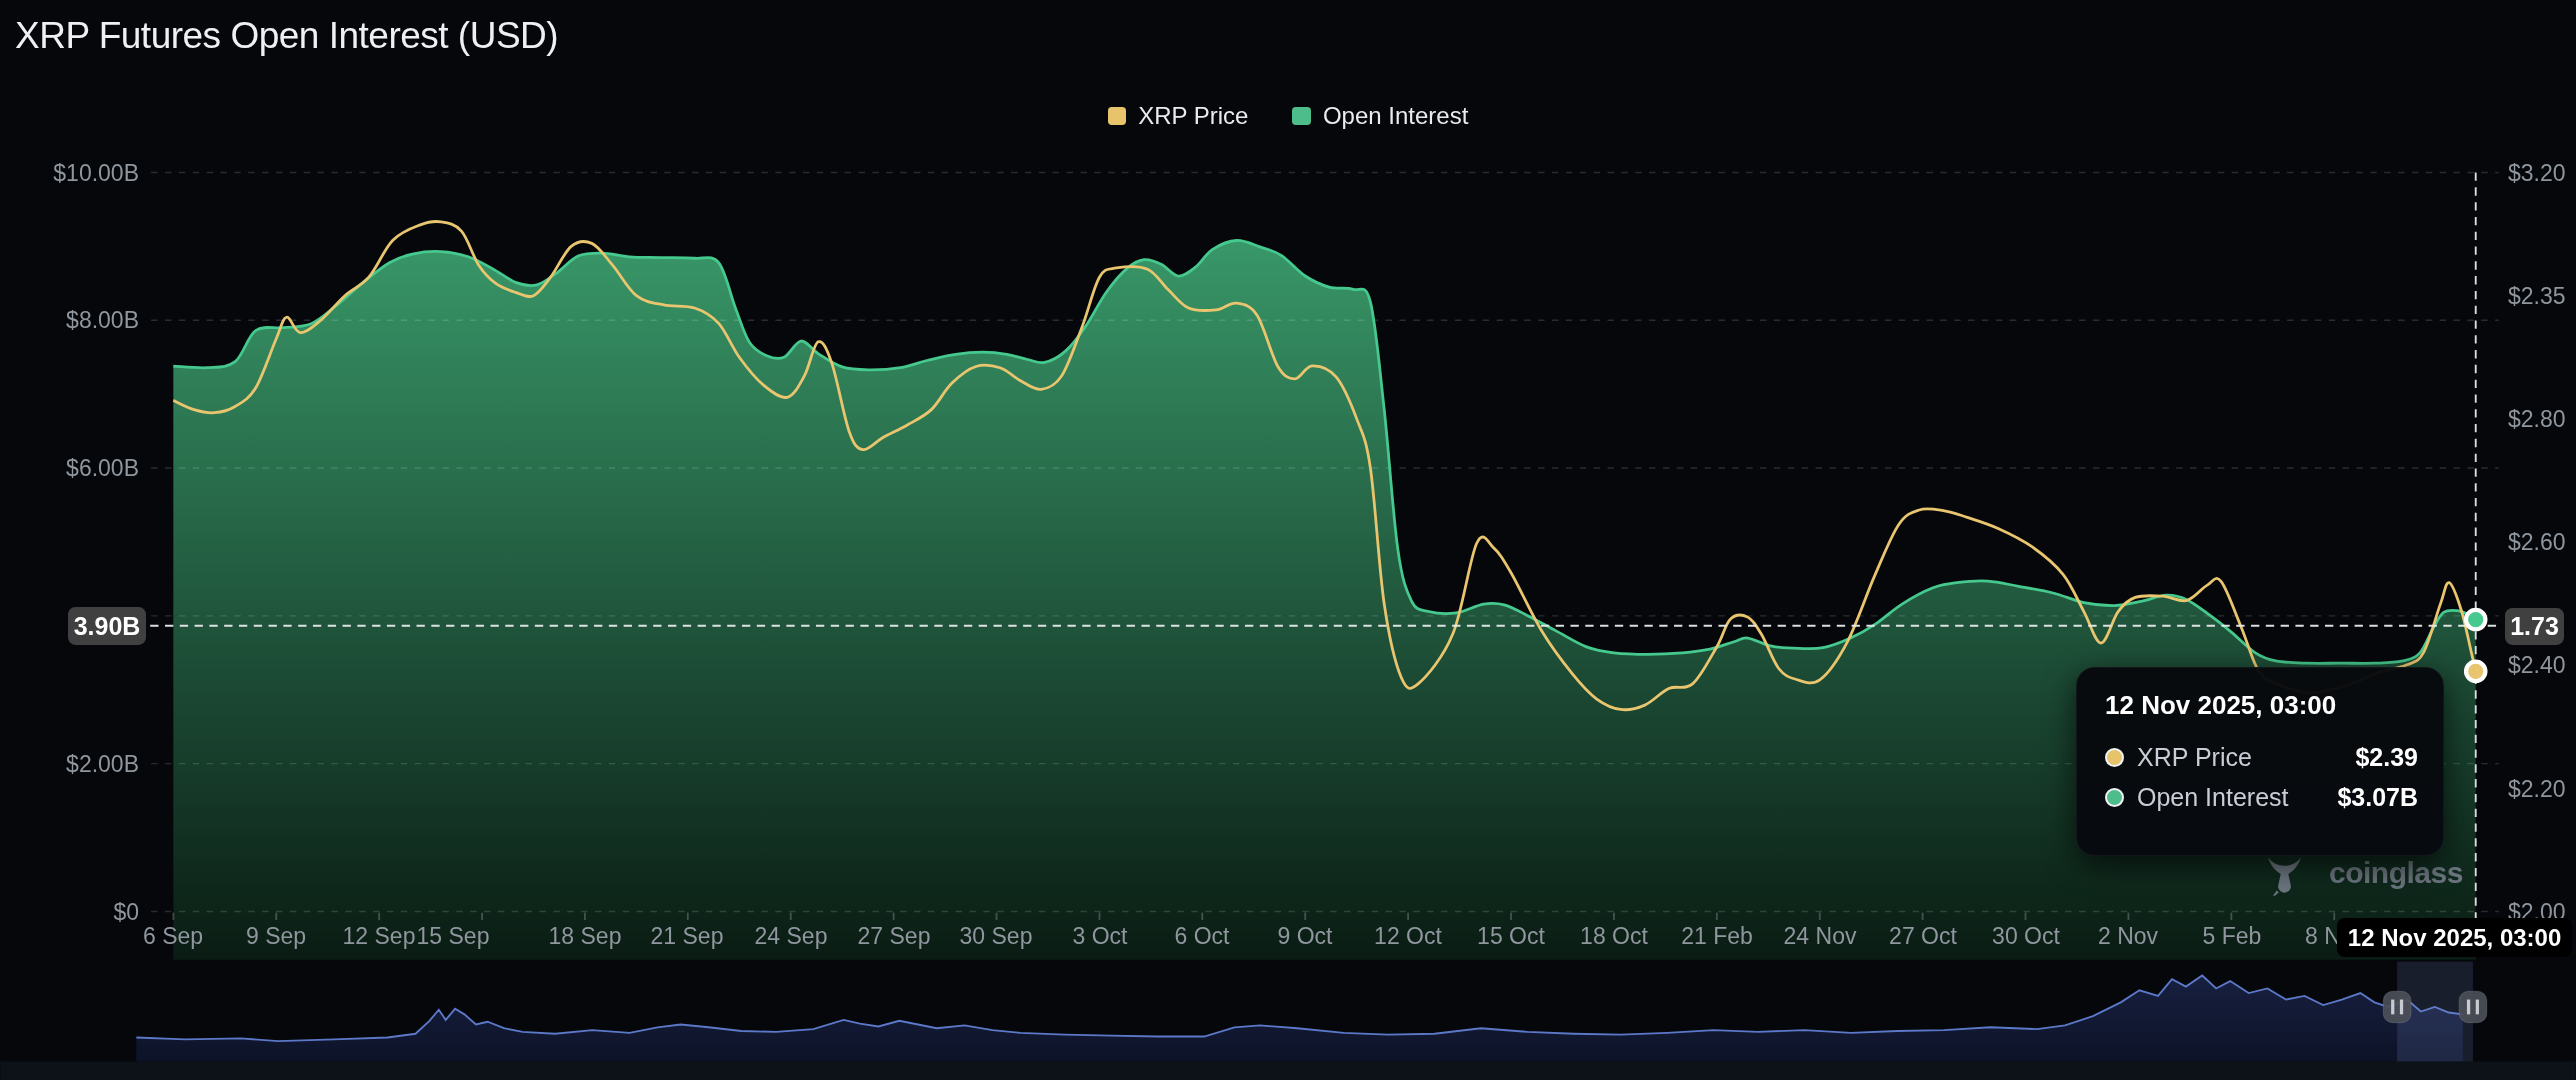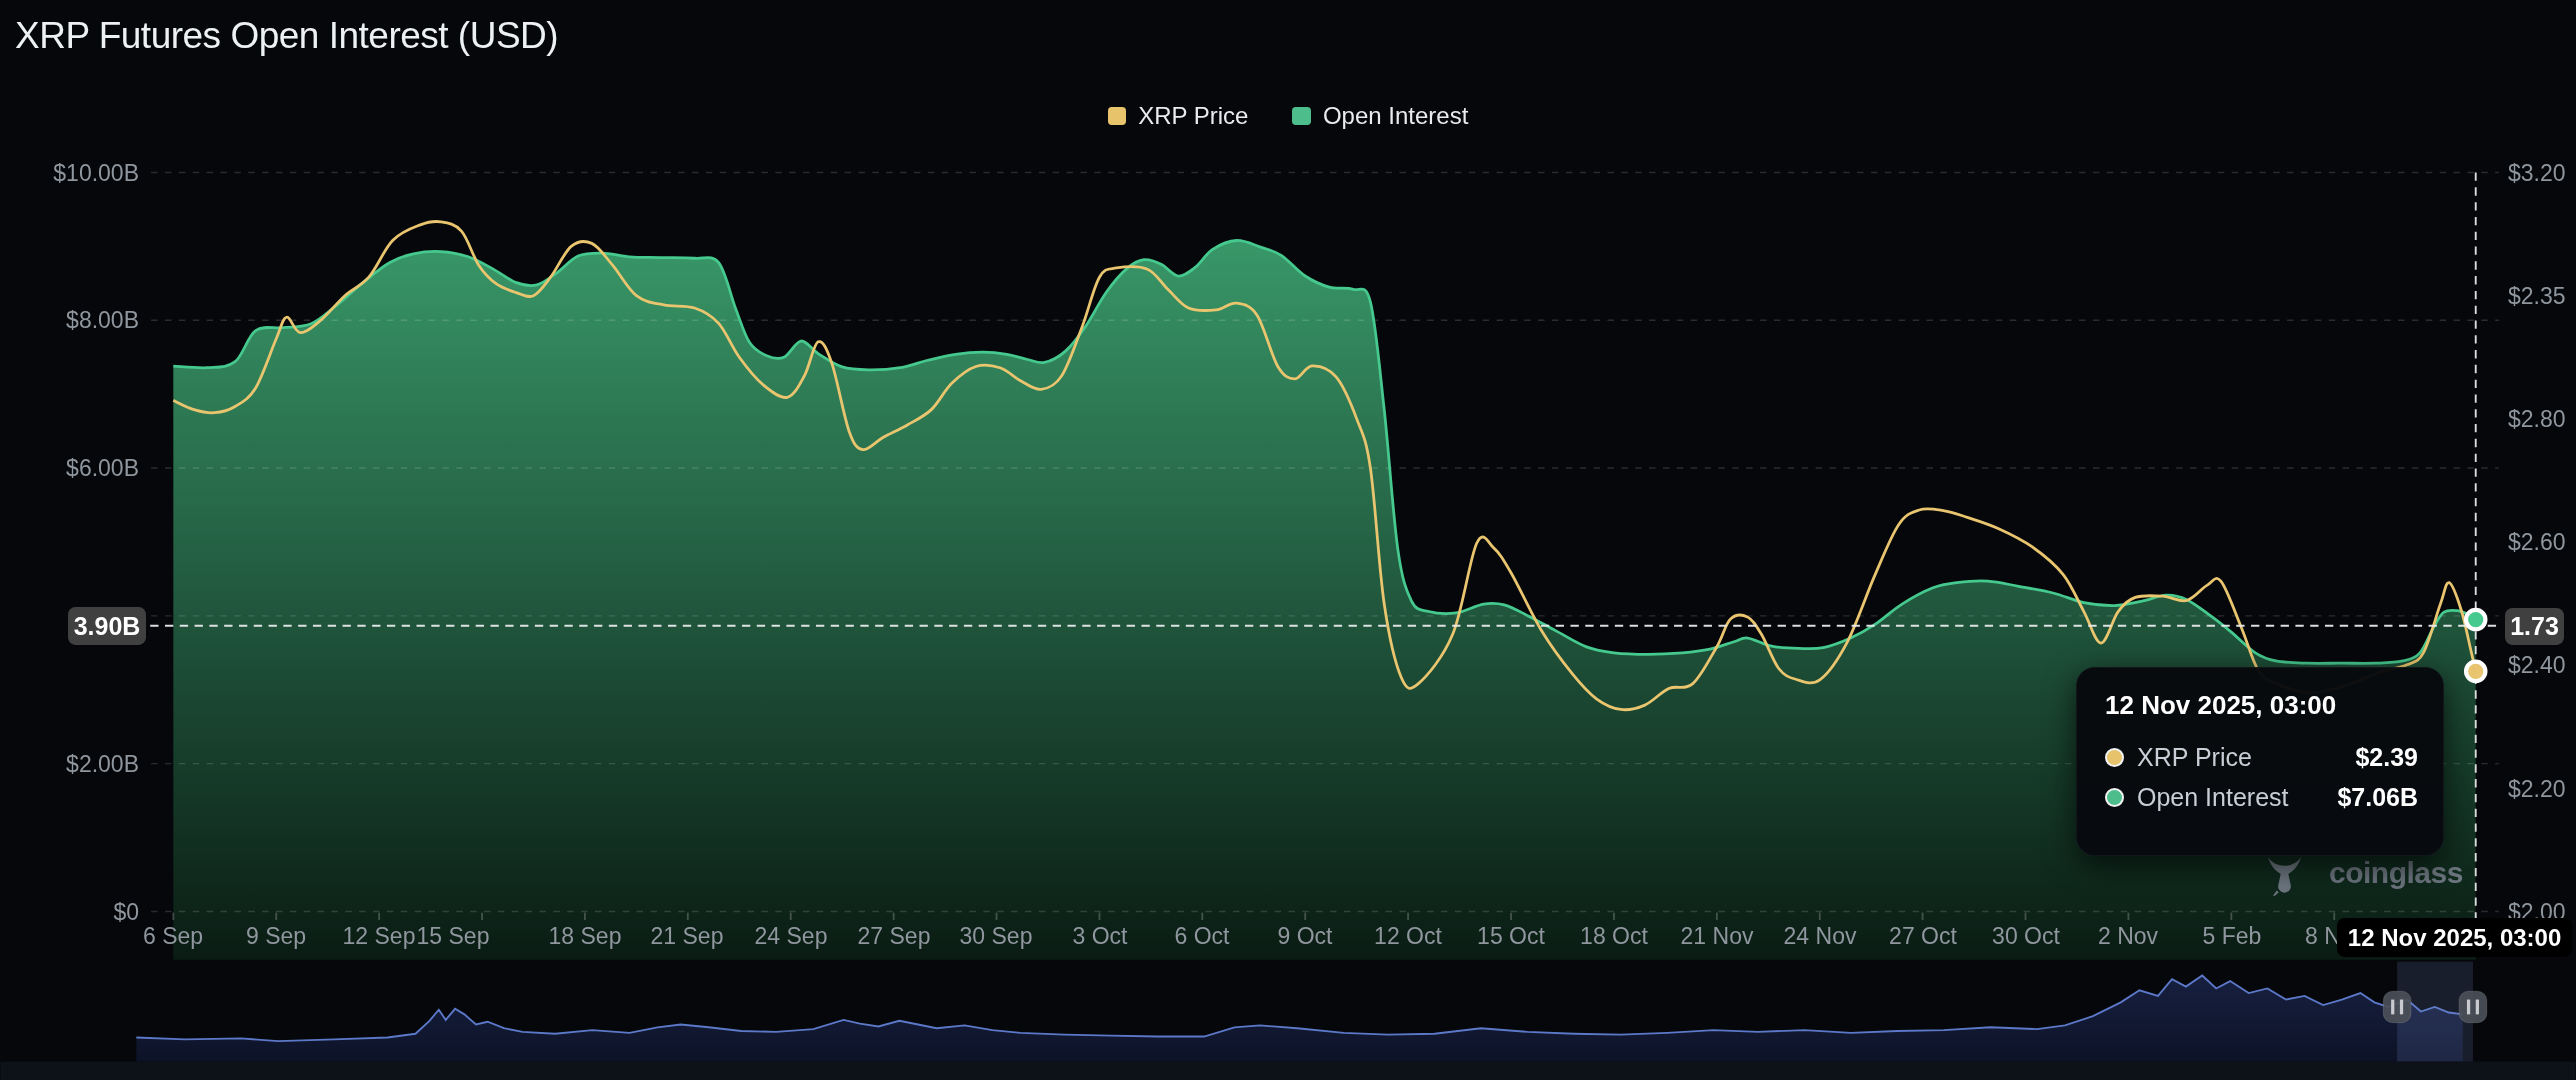--- a/index.html
+++ b/index.html
@@ -149,21 +149,21 @@
     <span class="xaxis-label" style="left: 687px;">21 Sep</span>
     <span class="xaxis-label" style="left: 791px;">24 Sep</span>
     <span class="xaxis-label" style="left: 894px;">27 Sep</span>
     <span class="xaxis-label" style="left: 996px;">30 Sep</span>
     <span class="xaxis-label" style="left: 1100px;">3 Oct</span>
     <span class="xaxis-label" style="left: 1202px;">6 Oct</span>
     <span class="xaxis-label" style="left: 1305px;">9 Oct</span>
     <span class="xaxis-label" style="left: 1408px;">12 Oct</span>
     <span class="xaxis-label" style="left: 1511px;">15 Oct</span>
     <span class="xaxis-label" style="left: 1614px;">18 Oct</span>
-    <span class="xaxis-label" style="left: 1717px;">21 Nov</span>
+    <span class="xaxis-label" style="left: 1717px;">21 Feb</span>
     <span class="xaxis-label" style="left: 1820px;">24 Nov</span>
     <span class="xaxis-label" style="left: 1923px;">27 Oct</span>
     <span class="xaxis-label" style="left: 2026px;">30 Oct</span>
     <span class="xaxis-label" style="left: 2128px;">2 Nov</span>
     <span class="xaxis-label" style="left: 2232px;">5 Feb</span>
     <span class="xaxis-label" style="left: 2335px;">8 Nov</span>
   </div>
 
 <div class="x-current">12 Nov 2025, 03:00</div>
 
@@ -183,16 +183,16 @@
 <div class="tooltip">
   <div class="tooltip-title">12 Nov 2025, 03:00</div>
   <div class="tooltip-row">
     <span class="tooltip-dot" style="background: rgb(231, 195, 107);"></span>
     <span class="tooltip-label">XRP Price</span>
     <span class="tooltip-value">$2.39</span>
   </div>
   <div class="tooltip-row">
     <span class="tooltip-dot" style="background: rgb(77, 189, 139);"></span>
     <span class="tooltip-label">Open Interest</span>
-    <span class="tooltip-value">$7.06B</span>
+    <span class="tooltip-value">$3.07B</span>
   </div>
 </div>
 
 
 </body></html>

